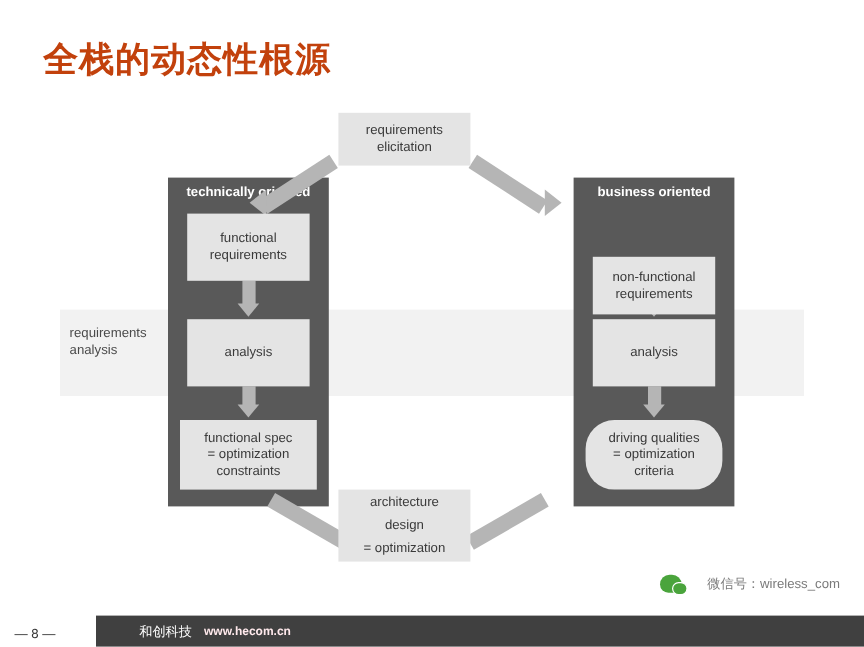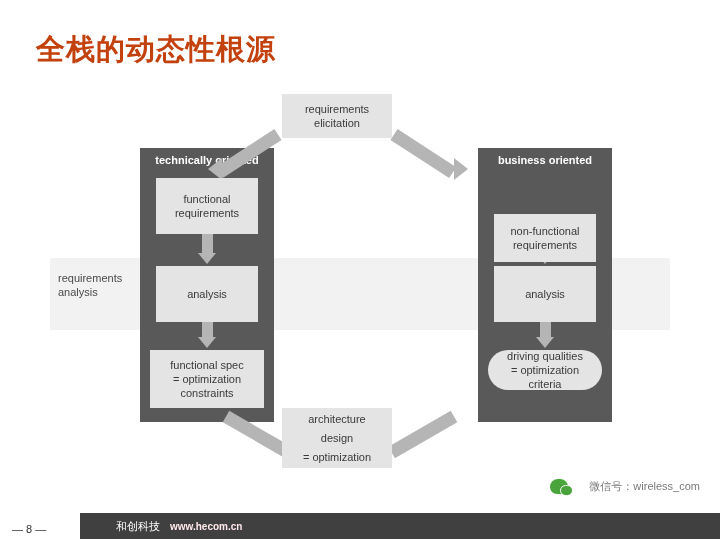--- a/index.html
+++ b/index.html
@@ -126,21 +126,21 @@
   }
   .node .bold {
     font-weight: normal;
   }
   .node-req { left: 232px; top: 6px; width: 110px; height: 44px; }
   .node-func { left: 106px; top: 90px; width: 102px; height: 56px; }
   .node-nonfunc { left: 444px; top: 102px; width: 102px; height: 48px; margin-top: 24px; }
   .node-analysis-l { left: 106px; top: 178px; width: 102px; height: 56px; }
   .node-analysis-r { left: 444px; top: 178px; width: 102px; height: 56px; }
   .node-fspec { left: 100px; top: 262px; width: 114px; height: 58px; }
-  .node-dq { left: 438px; top: 262px; width: 114px; height: 40px; border-radius: 24px; }
+  .node-dq { left: 438px; top: 262px; width: 114px; height: 58px; border-radius: 24px; }
   .node-arch { left: 232px; top: 320px; width: 110px; height: 60px; justify-content: space-between; }
 
   
   .arrow {
     position: absolute;
     background: #b5b5b5;
   }
   .arrowhead {
     position: absolute;
     width: 0;

